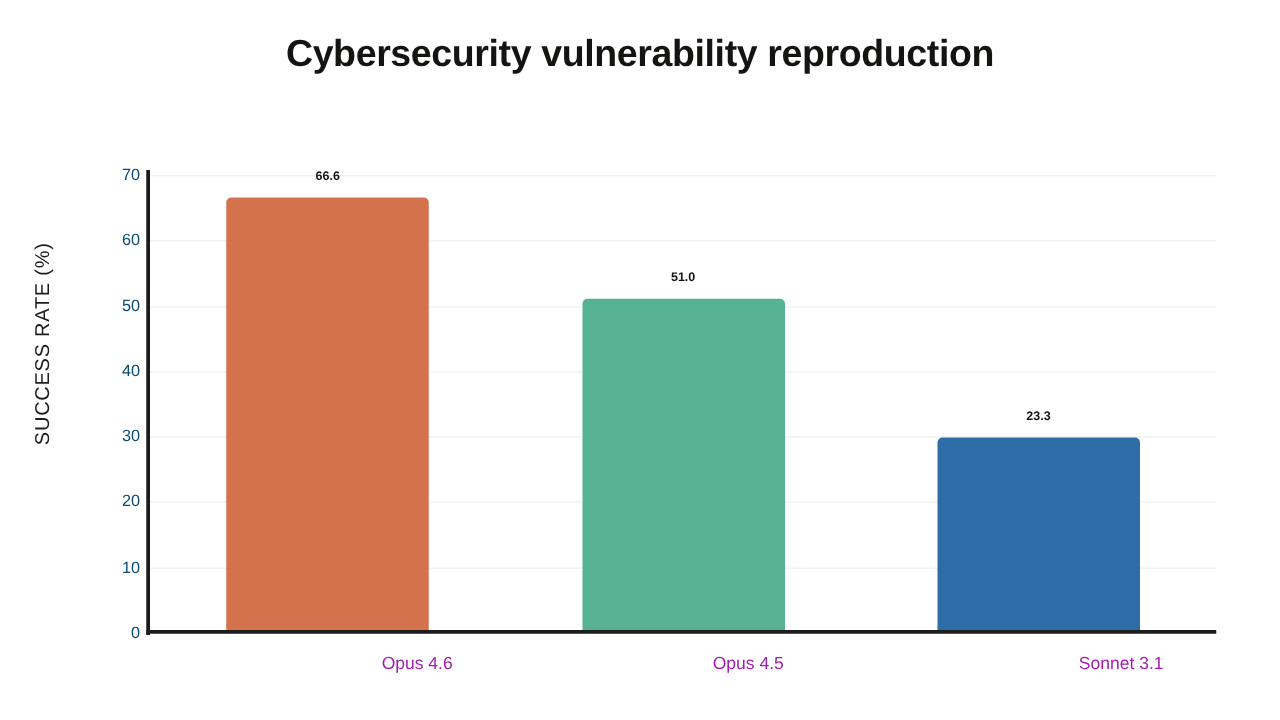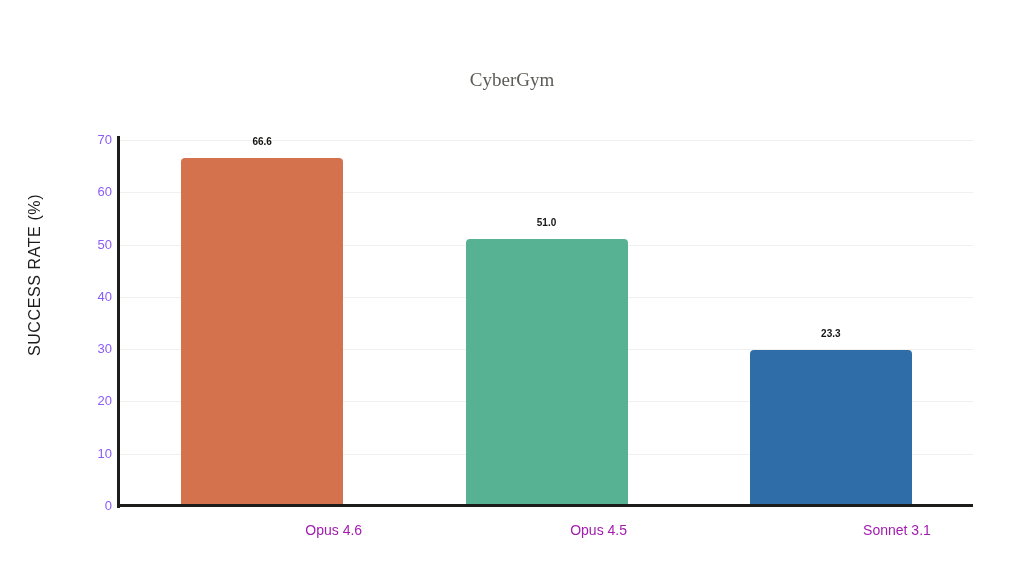--- a/index.html
+++ b/index.html
@@ -87,21 +87,21 @@
     background: #1c1c1a;
   }
 
   
   .y-tick-label {
     position: absolute;
     right: 0;
     width: 46px;
     text-align: right;
     font-size: 13px;
-    color: #8b5cf6;
+    color: #0c4a6e;
     line-height: 14px;
     font-family: "Liberation Sans", sans-serif;
   }
   #y-ticks {
     position: absolute;
     left: 58px;
     top: 0;
     width: 54px;
     height: 576px;
   }
@@ -145,22 +145,22 @@
     line-height: 18px;
     white-space: nowrap;
     font-family: "Liberation Sans", sans-serif;
   }
 </style>
 </head>
 <body>
 
 <div id="chart-root">
 
-
-  <div id="chart-subtitle">CyberGym</div>
+  <div id="chart-title">Cybersecurity vulnerability reproduction</div>
+
 
   <div id="y-axis-title">SUCCESS RATE (%)</div>
 
   <div id="y-ticks">
       <div class="y-tick-label" style="top: 499px;">0</div>
       <div class="y-tick-label" style="top: 446.714px;">10</div>
       <div class="y-tick-label" style="top: 394.429px;">20</div>
       <div class="y-tick-label" style="top: 342.143px;">30</div>
       <div class="y-tick-label" style="top: 289.857px;">40</div>
       <div class="y-tick-label" style="top: 237.571px;">50</div>

